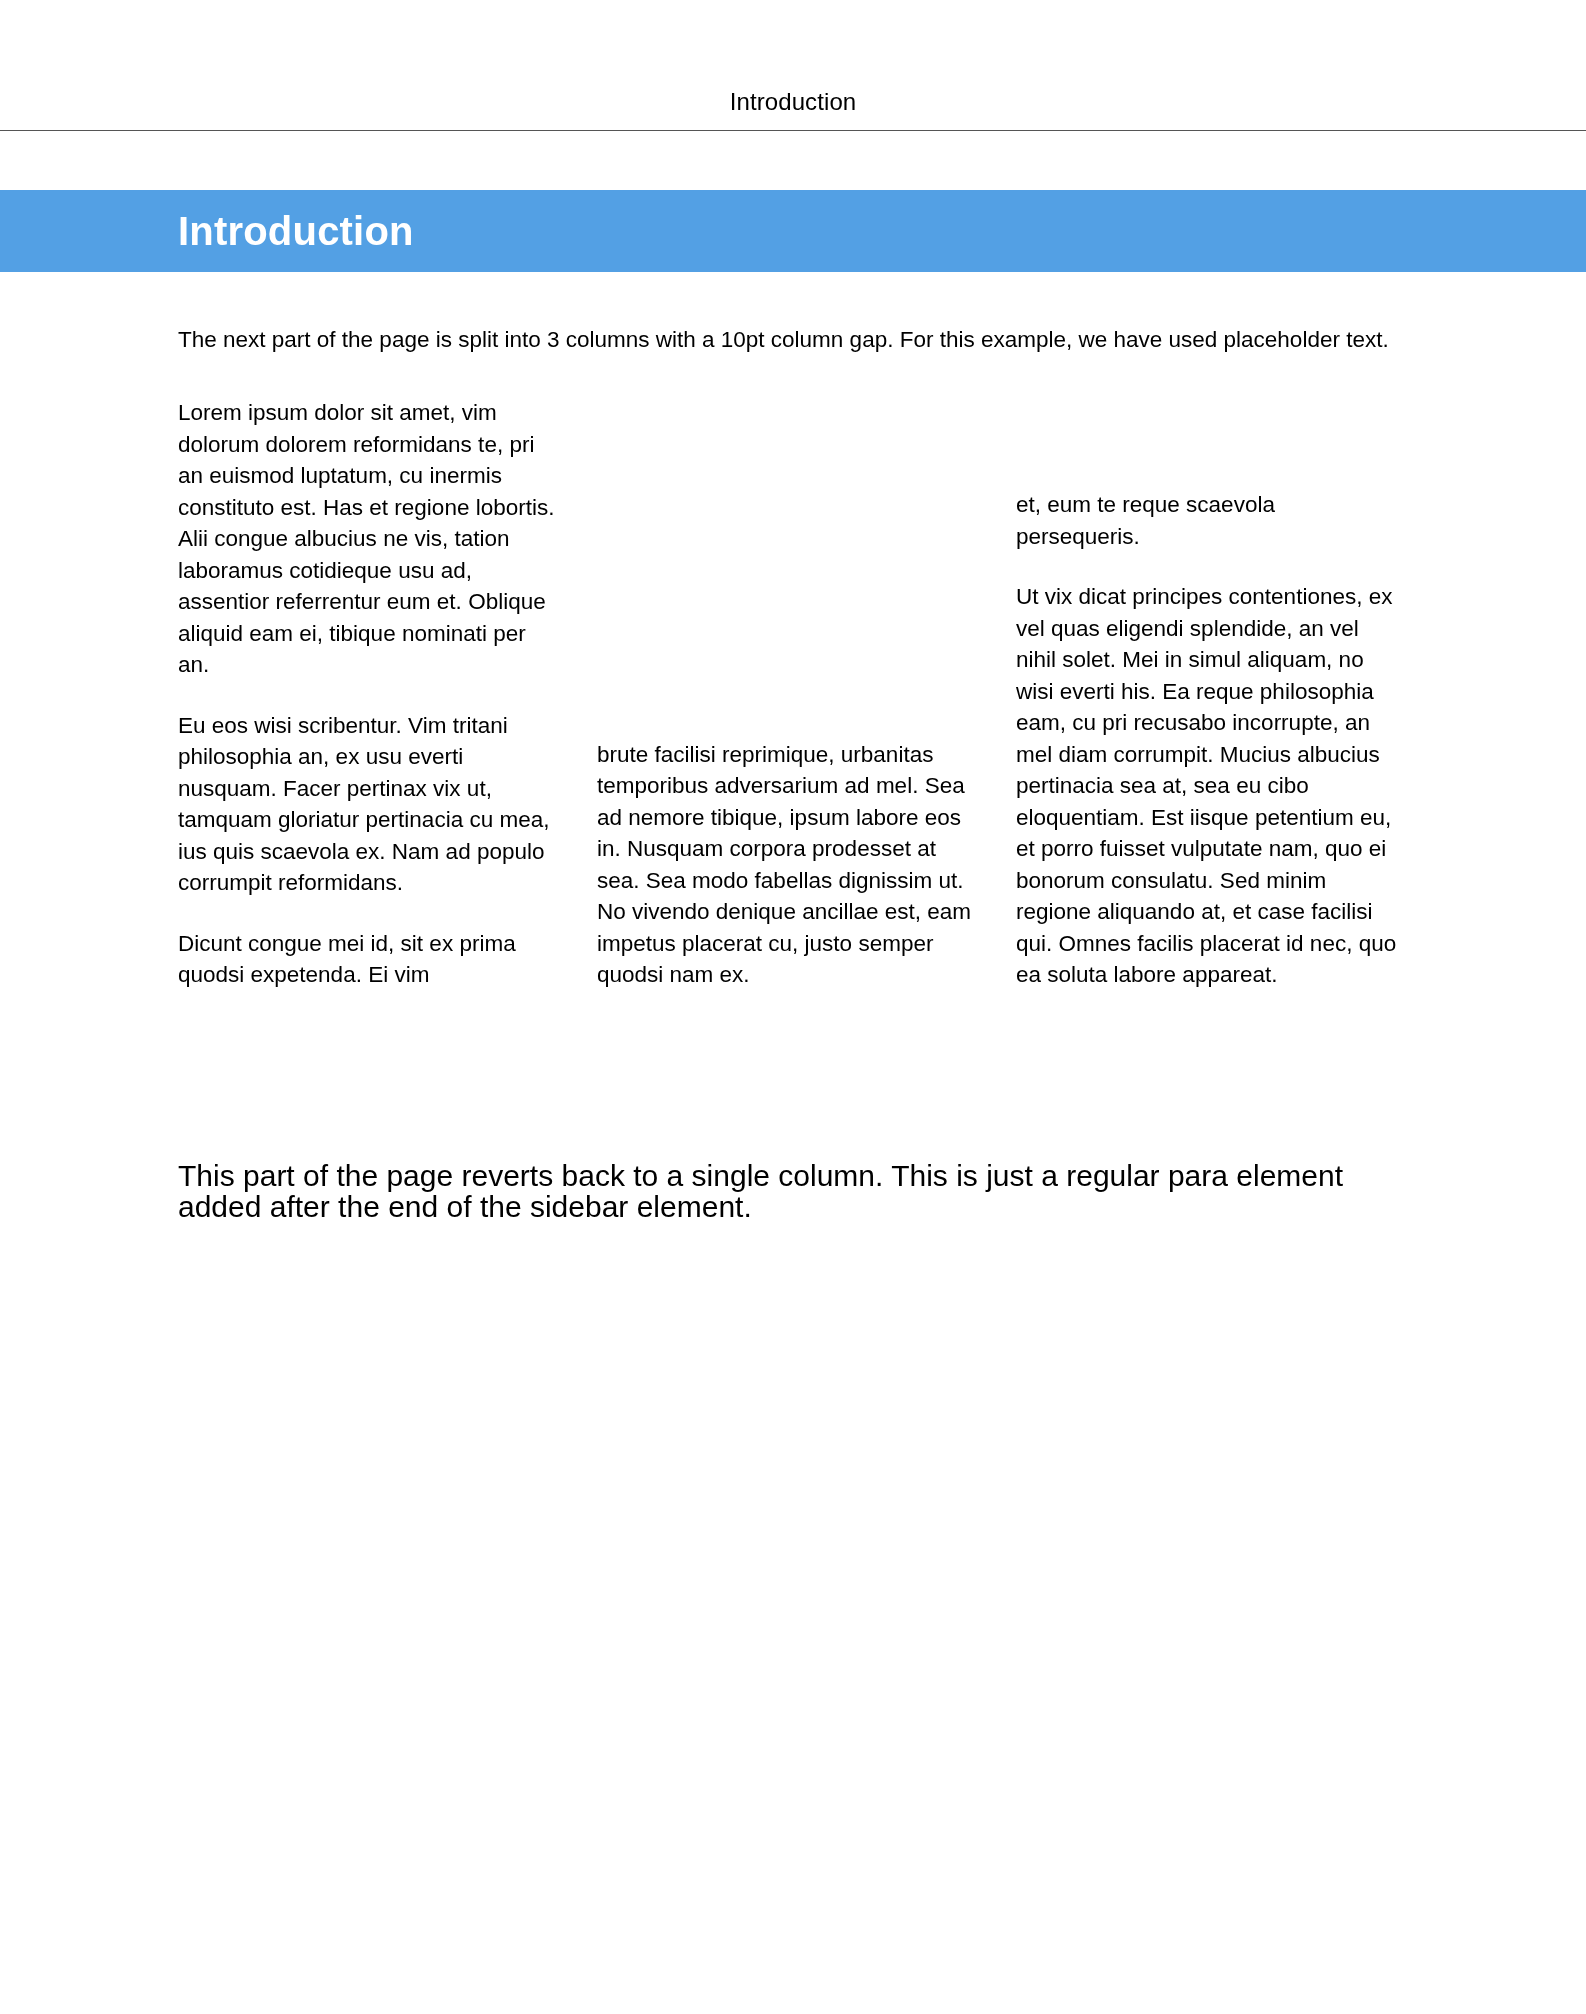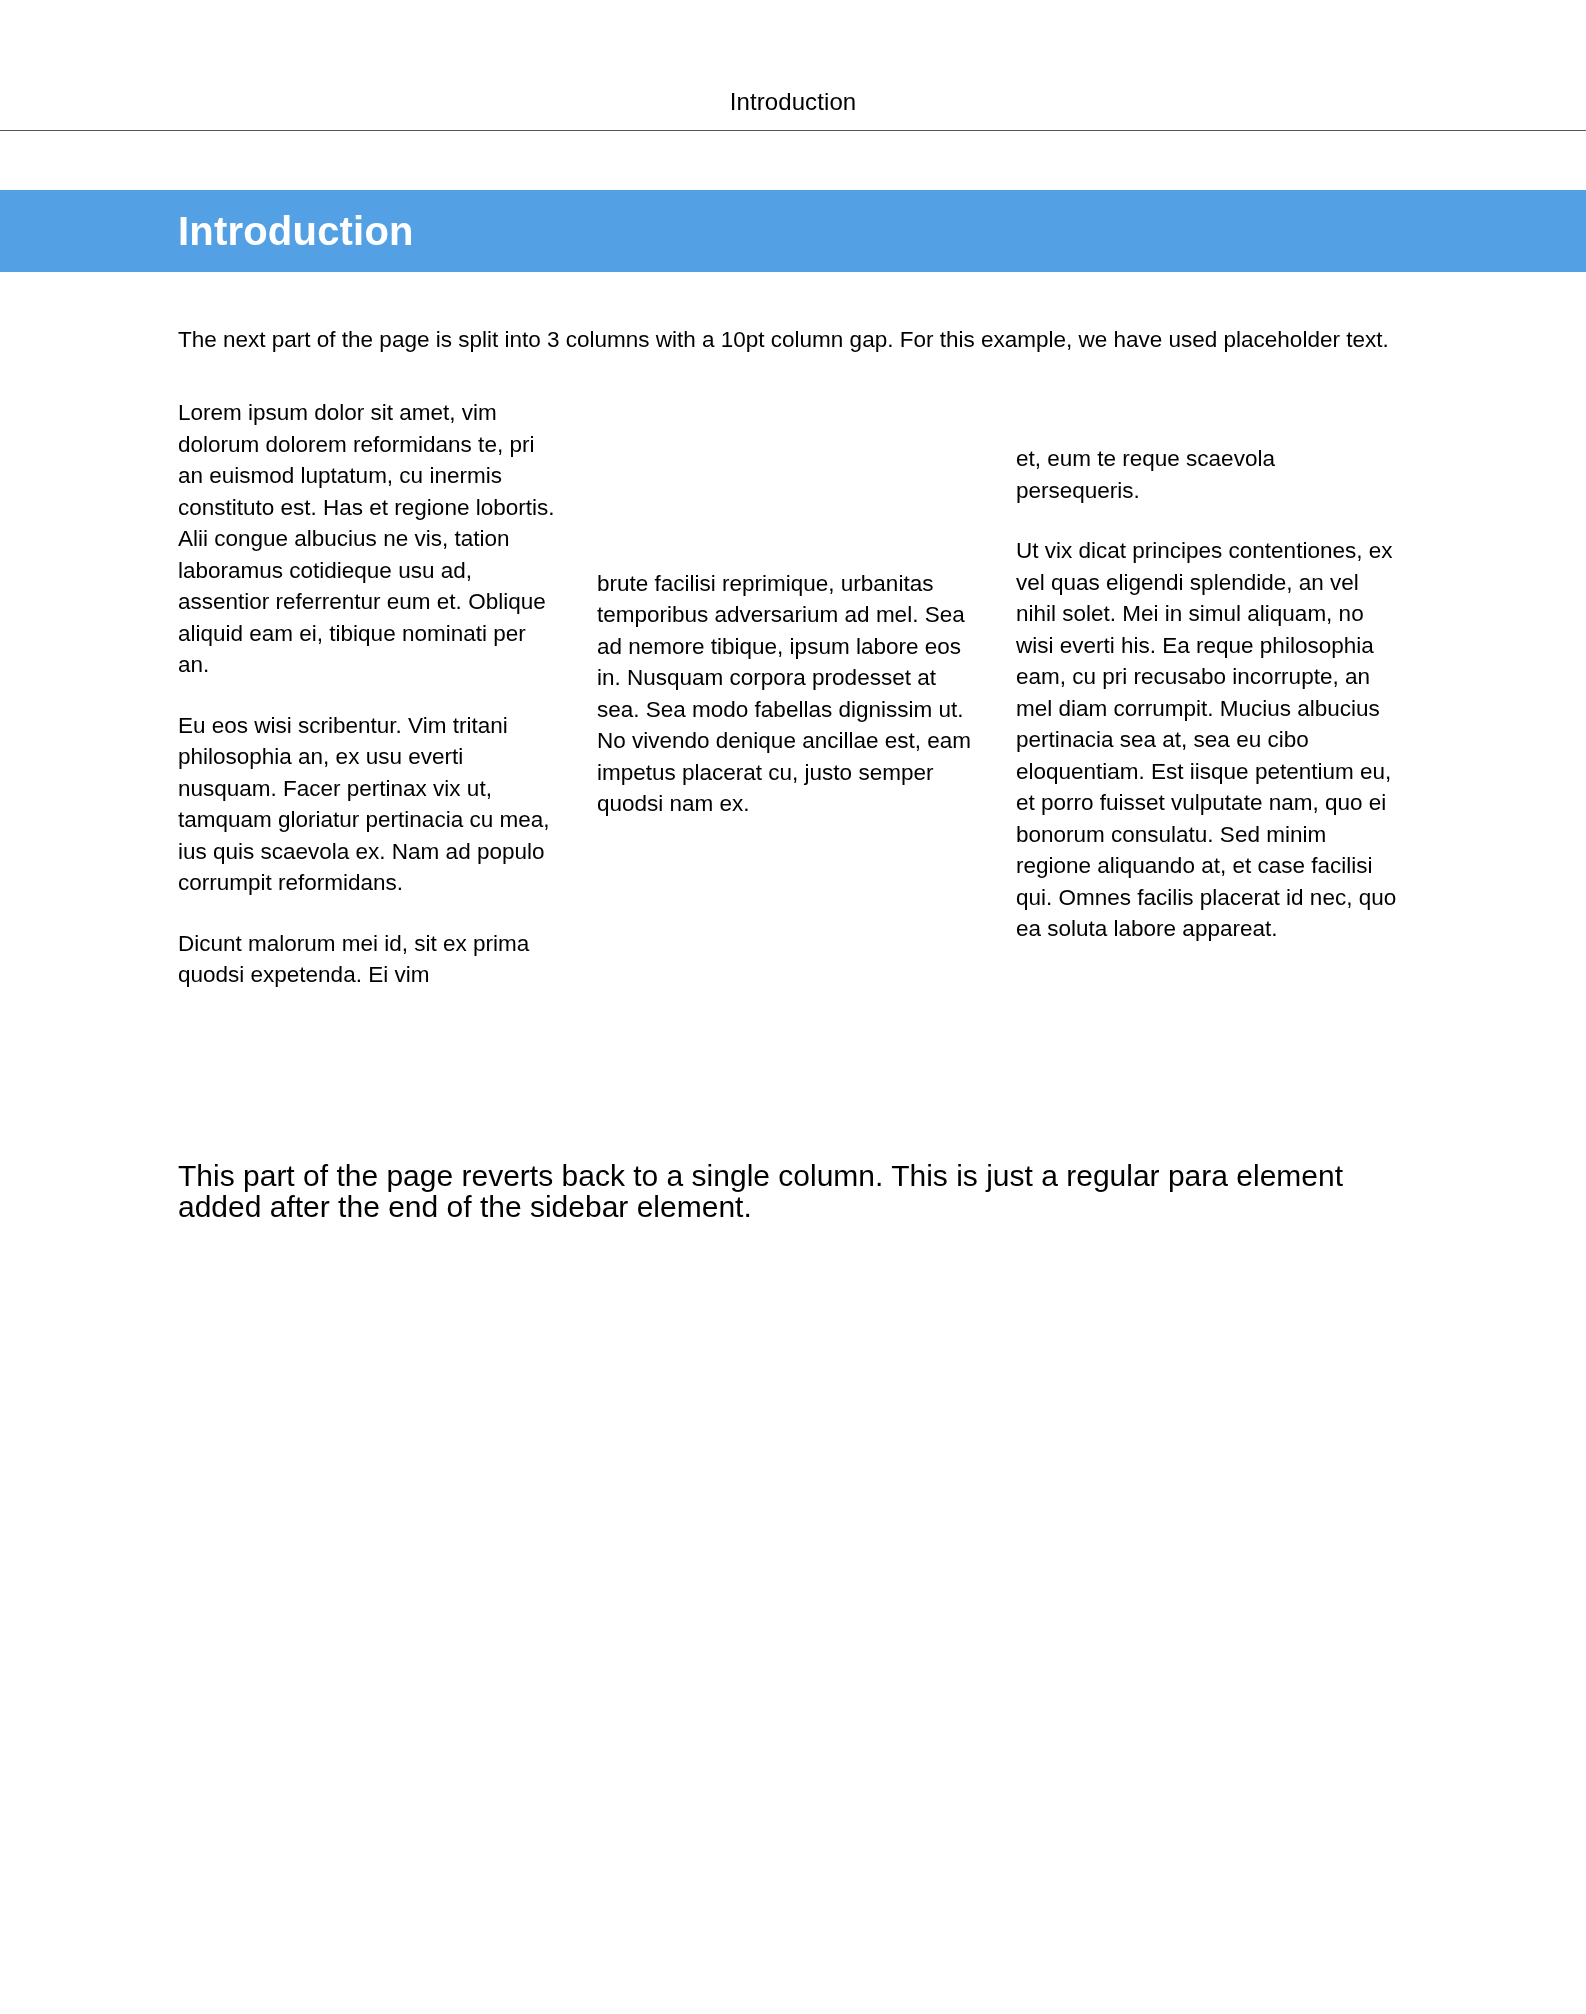--- a/index.html
+++ b/index.html
@@ -84,21 +84,21 @@
   }
   .intro-para.last-intro {
     margin-bottom: 42px;
   }
 
   
   .multicol {
     display: flex;
     gap: 34px;
     margin-top: 3px;
-    align-items: center;
+    align-items: flex-end;
   }
   .col {
     width: 385px;
     flex: 0 0 385px;
   }
   .col p {
     margin: 0 0 29px 0;
     font-size: 22.5px;
     line-height: 31.5px;
     text-align: left;
@@ -139,21 +139,21 @@
 <div class="content">
 
 
   <p class="intro-para last-intro">The next part of the page is split into 3 columns with a 10pt column gap. For this example, we have used placeholder text.</p>
 
   <div class="multicol">
 
     <div class="col">
       <p>Lorem ipsum dolor sit amet, vim dolorum dolorem reformidans te, pri an euismod luptatum, cu inermis constituto est. Has et regione lobortis. Alii congue albucius ne vis, tation laboramus cotidieque usu ad, assentior referrentur eum et. Oblique aliquid eam ei, tibique nominati per an.</p>
       <p>Eu eos wisi scribentur. Vim tritani philosophia an, ex usu everti nusquam. Facer pertinax vix ut, tamquam gloriatur pertinacia cu mea, ius quis scaevola ex. Nam ad populo corrumpit reformidans.</p>
-      <p>Dicunt malorum mei id, sit ex prima quodsi expetenda. Ei vim</p>
+      <p>Dicunt congue mei id, sit ex prima quodsi expetenda. Ei vim</p>
     </div>
 
     <div class="col">
       <p>brute facilisi reprimique, urbanitas temporibus adversarium ad mel. Sea ad nemore tibique, ipsum labore eos in. Nusquam corpora prodesset at sea. Sea modo fabellas dignissim ut. No vivendo denique ancillae est, eam impetus placerat cu, justo semper quodsi nam ex.</p>
     </div>
 
     <div class="col">
       <p>et, eum te reque scaevola persequeris.</p>
       <p>Ut vix dicat principes contentiones, ex vel quas eligendi splendide, an vel nihil solet. Mei in simul aliquam, no wisi everti his. Ea reque philosophia eam, cu pri recusabo incorrupte, an mel diam corrumpit. Mucius albucius pertinacia sea at, sea eu cibo eloquentiam. Est iisque petentium eu, et porro fuisset vulputate nam, quo ei bonorum consulatu. Sed minim regione aliquando at, et case facilisi qui. Omnes facilis placerat id nec, quo ea soluta labore appareat.</p>
     </div>

